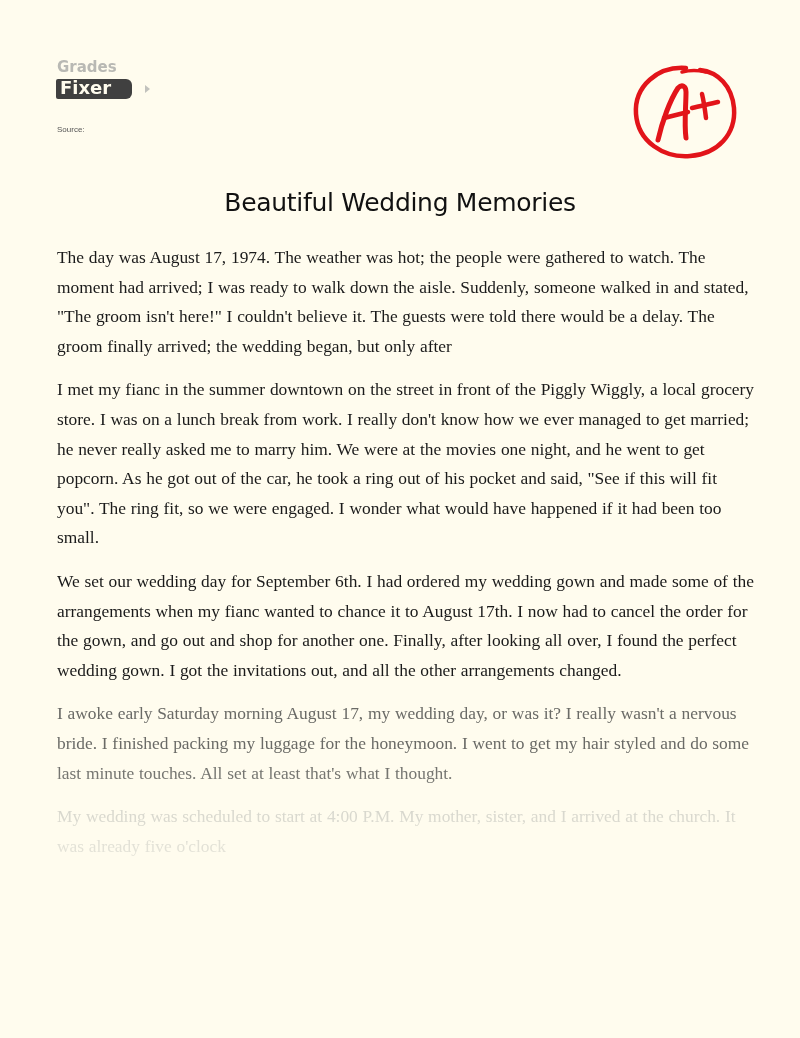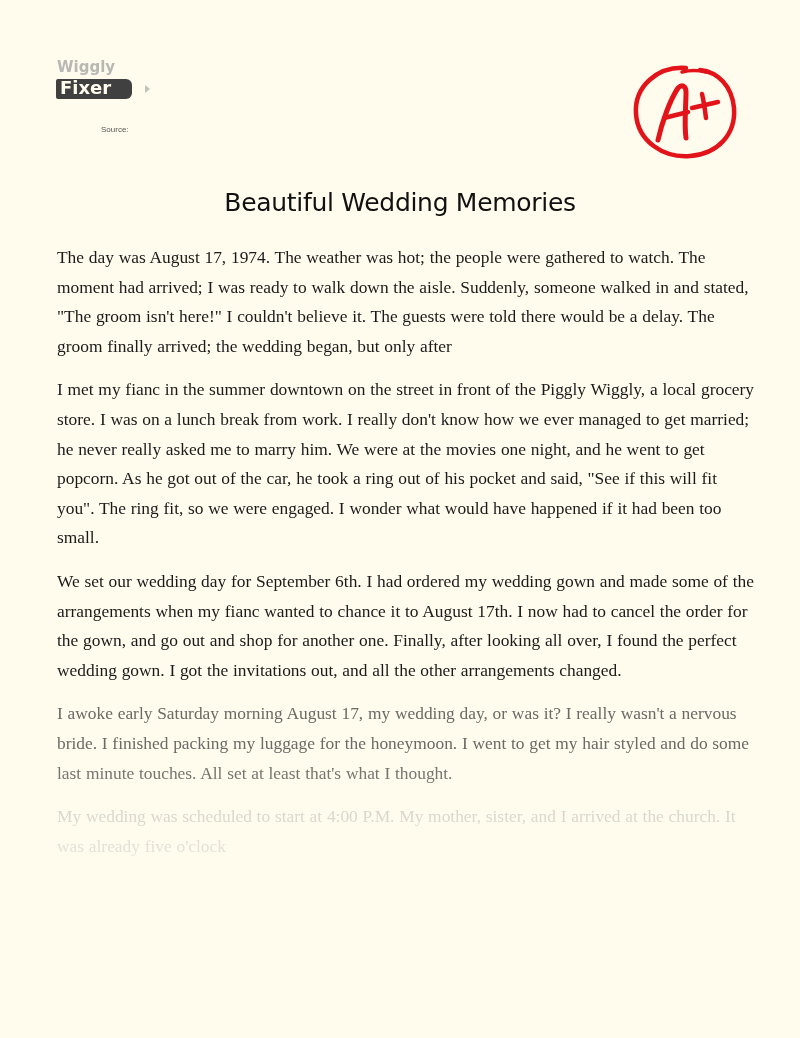--- a/index.html
+++ b/index.html
@@ -60,21 +60,20 @@
       border-bottom: 4px solid transparent;
       border-left: 5px solid #c2c2bd;
     }
     .source {
       position: absolute;
       left: 57px;
       top: 125px;
       font-family: "Liberation Sans", sans-serif;
       font-size: 8px;
       color: #555;
-      margin-left: 44px;
     }
     .grade-badge {
       position: absolute;
       left: 628px;
       top: 62px;
       width: 112px;
       height: 100px;
     }
     .title {
       position: absolute;
@@ -112,21 +111,21 @@
       width: 800px;
       height: 278px;
       background: linear-gradient(to bottom, rgba(255,252,238,0) 0%, rgba(255,252,238,0.55) 35%, rgba(255,252,238,0.95) 65%, rgba(255,252,238,1) 80%);
       pointer-events: none;
     }
   </style>
 </head>
 <body>
 
 <div class="logo">
-  <span class="logo-top">Wiggly</span>
+  <span class="logo-top">Grades</span>
   <div class="logo-tag">
     <span class="logo-tag-text">Fixer</span>
   </div>
   <span class="logo-arrow"></span>
 </div>
 
 <div class="source">Source:</div>
 
 <div class="grade-badge">
   <svg width="112" height="100" viewBox="0 0 112 100">

